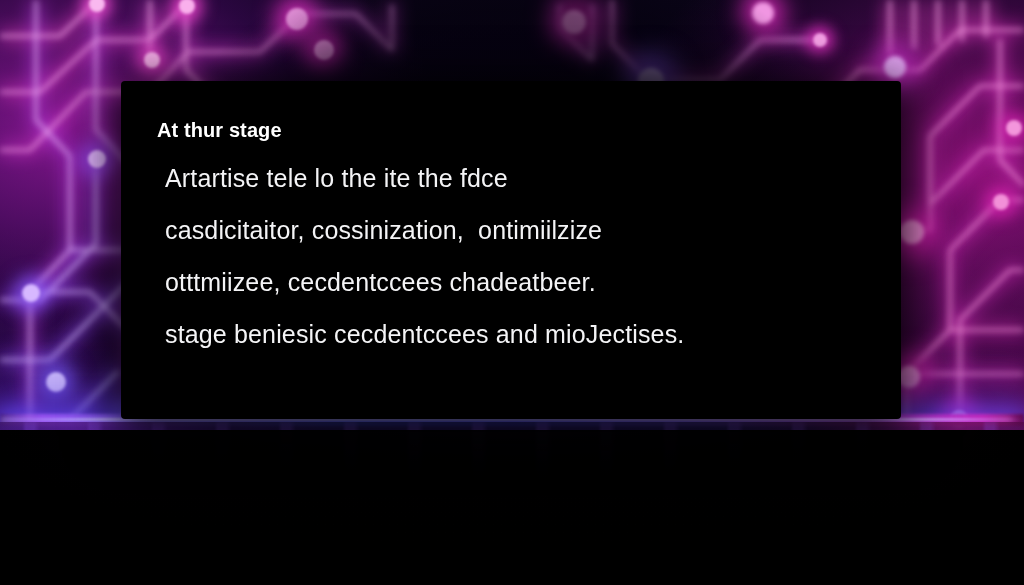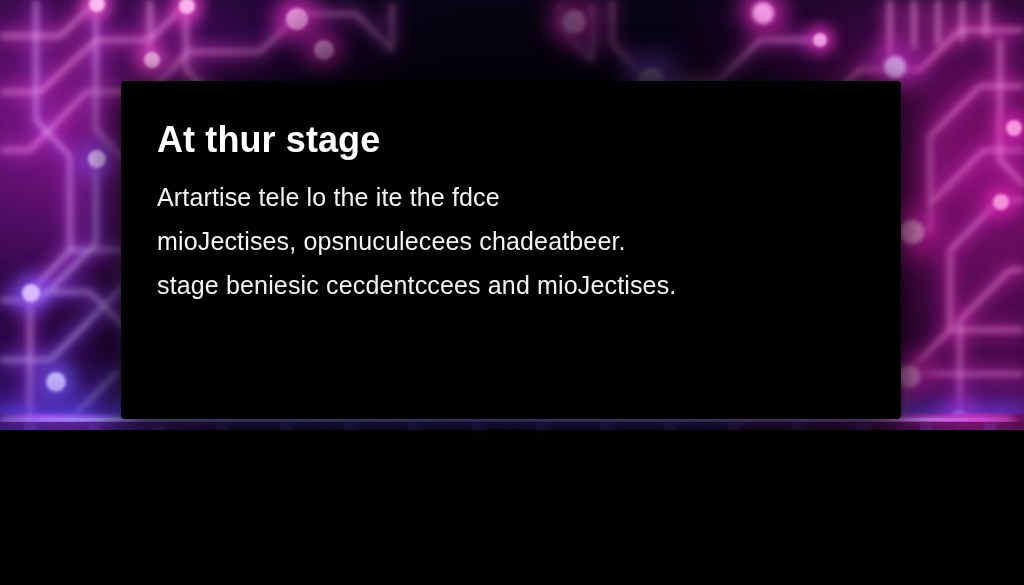--- a/index.html
+++ b/index.html
@@ -133,35 +133,35 @@
     overflow: hidden;
   }
   .card-inner {
     position: absolute;
     left: 35px;
     top: 36px;
     right: 24px;
   }
   .card-title {
     color: #ffffff;
-    font-size: 36px;
+    font-size: 20px;
     font-weight: bold;
     letter-spacing: 0.1px;
     line-height: 1.2;
     margin: 0 0 14px 0;
     white-space: pre;
   }
   .body-line {
     color: #f4f4f6;
     font-size: 25px;
     font-weight: 400;
     line-height: 44px;
     letter-spacing: 0.15px;
     white-space: pre;
-    margin: 0;
+    margin: 8px;
   }
 </style>
 </head>
 <body>
 
 <div class="stage">
 
   <div class="bg-base"></div>
 
   <svg class="circuit glowlayer" viewBox="0 0 1024 585">
@@ -273,18 +273,19 @@
   <div class="horizon-core"></div>
   <div class="floor"></div>
   <div class="floor-streaks"></div>
   <div class="floor-vignette"></div>
 
   <div class="card">
     <div class="card-inner">
       <h1 class="card-title">At thur stage</h1>
 
       <p class="body-line">Artartise tele lo the ite the fdce</p>
-      <p class="body-line">mioJectises, opsnuculecees chadeatbeer.</p>
+      <p class="body-line">casdicitaitor, cossinization,  ontimiilzize</p>
+      <p class="body-line">otttmiizee, cecdentccees chadeatbeer.</p>
       <p class="body-line">stage beniesic cecdentccees and mioJectises.</p>
     </div>
   </div>
 
 </div>
 
 </body></html>

